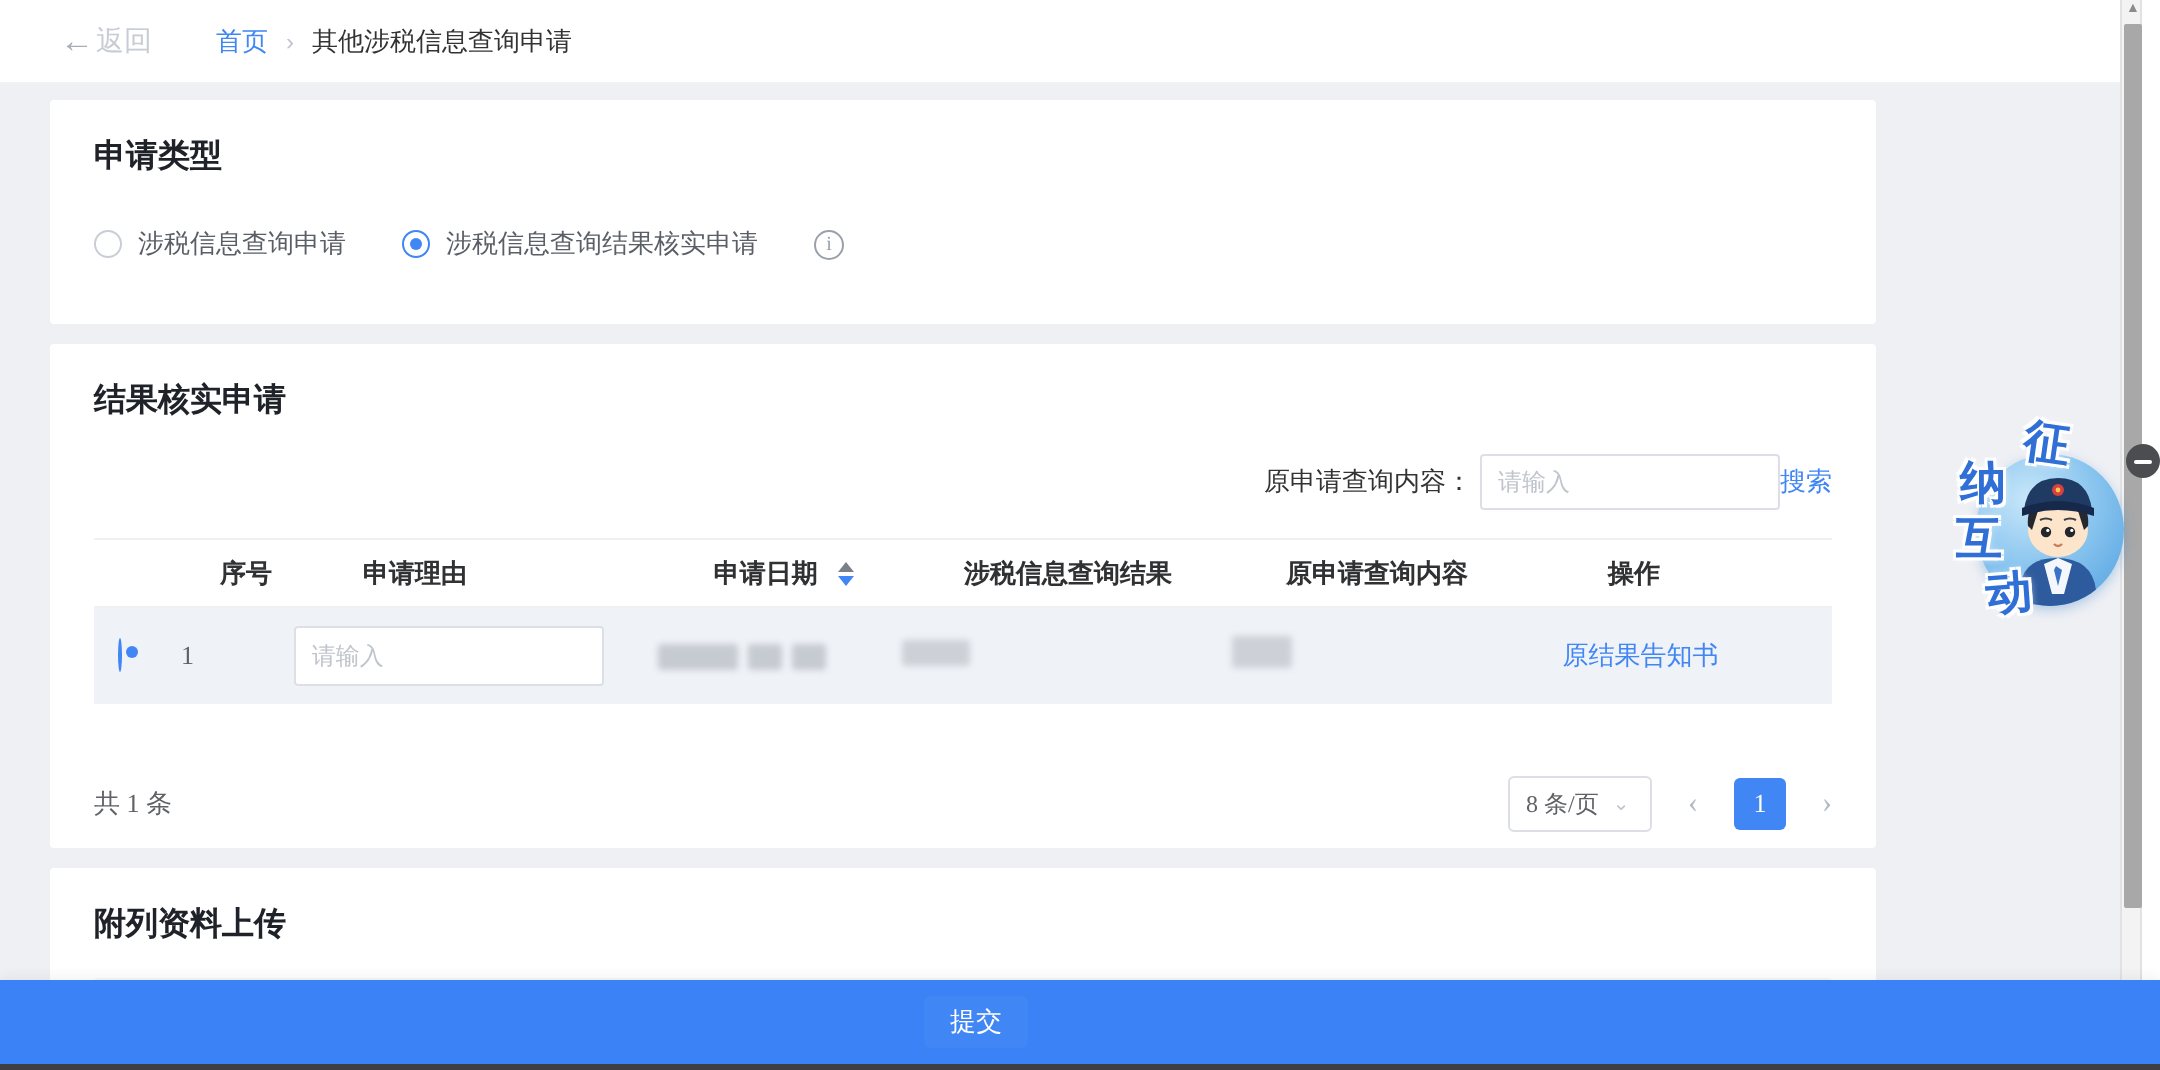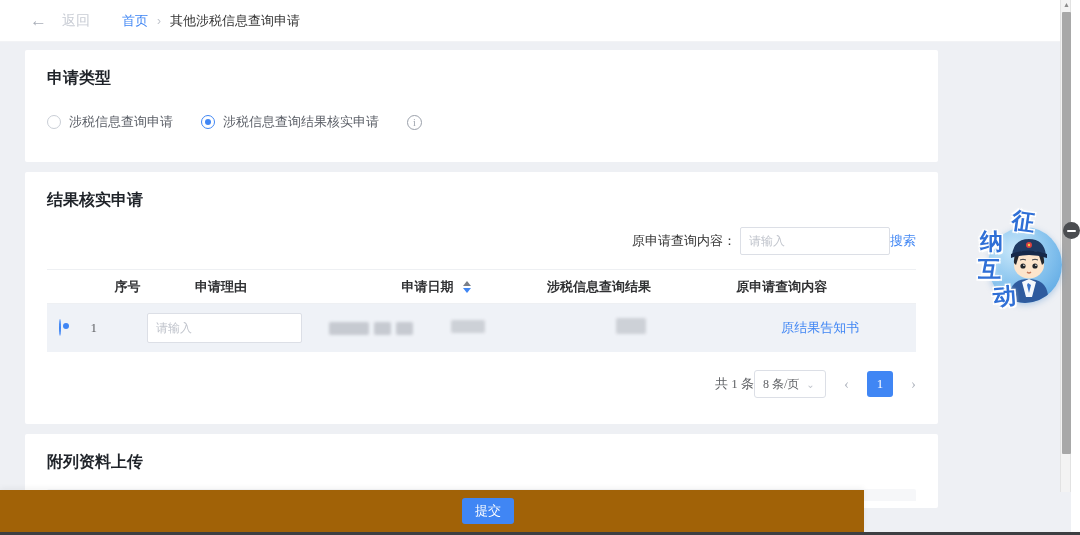--- a/index.html
+++ b/index.html
@@ -11,21 +11,21 @@
     color:#333;
   }
   
   .topbar {
     position:absolute; left:0; top:0; width:1070px; height:42px;
     background:#fff; display:flex; align-items:center; padding-left:30px;
     border-bottom:1px solid #f2f3f5; z-index:2;
   }
   .back-group { display:flex; align-items:center; cursor:pointer; }
   .back-arrow { color:#a9aeb8; font-size:17px; line-height:1; }
-  .back-label { color:#c8ccd4; font-size:14px; margin-left:15px; }
+  .back-label { color:#c8ccd4; font-size:14px; margin-left:1px; }
   .breadcrumb { display:flex; align-items:center; margin-left:32px; font-size:13px; }
   .crumb-home { color:#4086f4; cursor:pointer; }
   .crumb-sep { color:#c0c4cc; margin:0 9px; font-size:12px; }
   .crumb-current { color:#333; }
   
   .content { position:absolute; left:25px; top:50px; width:913px; z-index:1; }
   .card { background:#fff; border-radius:2px; padding:18px 22px; margin-bottom:10px; }
   .card-title { font-size:16px; font-weight:bold; color:#1f2329; }
   
   .radio-row { display:flex; align-items:center; margin-top:24px; }
@@ -79,42 +79,42 @@
   }
   .cell-input::placeholder { color:#c0c4cc; }
   .blur-group { display:flex; align-items:center; gap:5px; }
   .blur-block { background:#c6cad1; border-radius:2px; filter:blur(1.6px); }
   .bb-lg { width:40px; height:13px; }
   .bb-sm { width:17px; height:13px; }
   .bb-content { width:34px; height:13px; background:#cdd1d7; }
   .bb-result { width:30px; height:16px; background:#cdd1d7; }
   .row-link { color:#4086f4; font-size:13px; cursor:pointer; }
   
-  .pager-row { display:flex; justify-content:flex-end; align-items:center; margin-top:18px; }
+  .pager-row { display:flex; justify-content:space-between; align-items:center; margin-top:36px; }
   .total-text { font-size:13px; color:#606266; }
   .pager-right { display:flex; align-items:center; }
   .page-size {
     height:28px; min-width:72px; border:1px solid #dcdfe6; border-radius:3px;
     display:flex; align-items:center; padding:0 8px; cursor:pointer; background:#fff;
   }
   .page-size-text { font-size:12px; color:#606266; }
   .chev-down { color:#c0c4cc; font-size:10px; margin-left:7px; }
   .page-arrow { color:#b4b9c2; font-size:15px; margin:0 0 0 18px; cursor:pointer; line-height:1; }
   .page-arrow.next { margin-left:18px; }
   .page-num {
     width:26px; height:26px; background:#4086f4; color:#fff; border-radius:3px;
     font-size:13px; display:flex; align-items:center; justify-content:center;
     margin-left:18px; cursor:pointer;
   }
   
   .card-attach { height:74px; overflow:hidden; margin-bottom:0; }
   .attach-strip { margin-top:16px; height:12px; background:#f6f7f9; border-radius:2px 2px 0 0; }
   
   .footer {
-    position:absolute; left:0; bottom:3px; width:864px; height:42px; background:#a16207;
+    position:absolute; left:0; bottom:3px; width:1080px; height:42px; background:#3b82f6;
     box-shadow:0 -2px 6px rgba(0,0,0,0.05); z-index:5;
   }
   .submit-btn {
     position:absolute; left:462px; top:8px; width:52px; height:26px;
     background:#4086f4; color:#fff; font-size:13px; border:none; border-radius:3px;
     cursor:pointer; font-family:inherit;
   }
   .bottom-strip { position:absolute; left:0; bottom:0; width:1080px; height:3px; background:#3d3f42; z-index:6; }
   
   .right-gutter { position:absolute; right:0; top:0; width:9px; height:535px; background:#fff; z-index:3; }
@@ -197,20 +197,21 @@
         <div class="t-cell c-reason">申请理由</div>
         <div class="t-cell c-date">
           <span>申请日期</span>
           <span class="sorter">
             <span class="caret up"></span>
             <span class="caret down"></span>
           </span>
         </div>
         <div class="t-cell c-result">涉税信息查询结果</div>
         <div class="t-cell c-content">原申请查询内容</div>
+        <div class="t-cell c-action">操作</div>
       </div>
 
       <div class="t-row t-body">
         <div class="t-cell c-sel">
           <span class="radio-circle checked"></span>
         </div>
         <div class="t-cell c-idx">1</div>
         <div class="t-cell c-reason">
           <input class="cell-input" type="text" placeholder="请输入" style="">
         </div>

